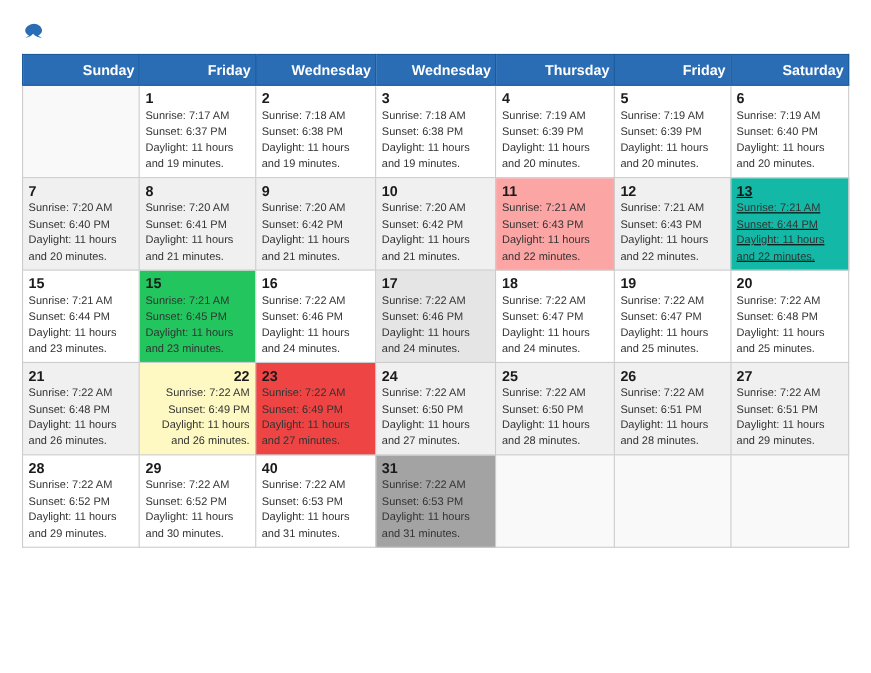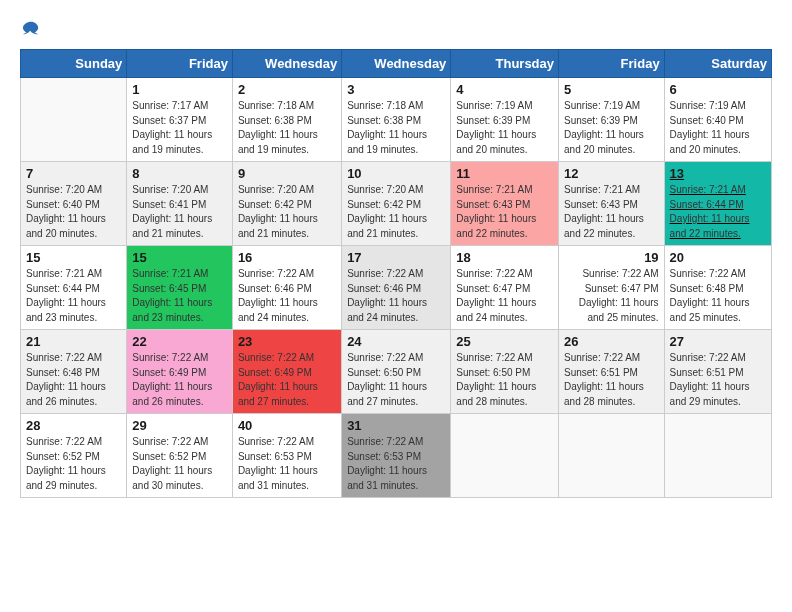--- a/index.html
+++ b/index.html
@@ -256,21 +256,21 @@
 Daylight: 11 hours
 and 24 minutes.</div>
           </td>
           <td style="background: rgb(255, 255, 255);">
             <span class="day-num">18</span>
             <div class="day-info" style="white-space: pre-line;">Sunrise: 7:22 AM
 Sunset: 6:47 PM
 Daylight: 11 hours
 and 24 minutes.</div>
           </td>
-          <td style="background: rgb(255, 255, 255); text-align: right;">
+          <td style="background: rgb(255, 255, 255);">
             <span class="day-num">19</span>
             <div class="day-info" style="white-space: pre-line;">Sunrise: 7:22 AM
 Sunset: 6:47 PM
 Daylight: 11 hours
 and 25 minutes.</div>
           </td>
           <td style="background: rgb(255, 255, 255);">
             <span class="day-num">20</span>
             <div class="day-info" style="white-space: pre-line;">Sunrise: 7:22 AM
 Sunset: 6:48 PM
@@ -279,21 +279,21 @@
           </td>
         </tr>
         <tr>
           <td style="background: rgb(240, 240, 240);">
             <span class="day-num">21</span>
             <div class="day-info" style="white-space: pre-line;">Sunrise: 7:22 AM
 Sunset: 6:48 PM
 Daylight: 11 hours
 and 26 minutes.</div>
           </td>
-          <td style="background: #f9a8d4;">
+          <td style="background: #fef9c3; text-align: right;">
             <span class="day-num">22</span>
             <div class="day-info" style="white-space: pre-line;">Sunrise: 7:22 AM
 Sunset: 6:49 PM
 Daylight: 11 hours
 and 26 minutes.</div>
           </td>
           <td style="background: #ef4444;">
             <span class="day-num">23</span>
             <div class="day-info" style="white-space: pre-line;">Sunrise: 7:22 AM
 Sunset: 6:49 PM

